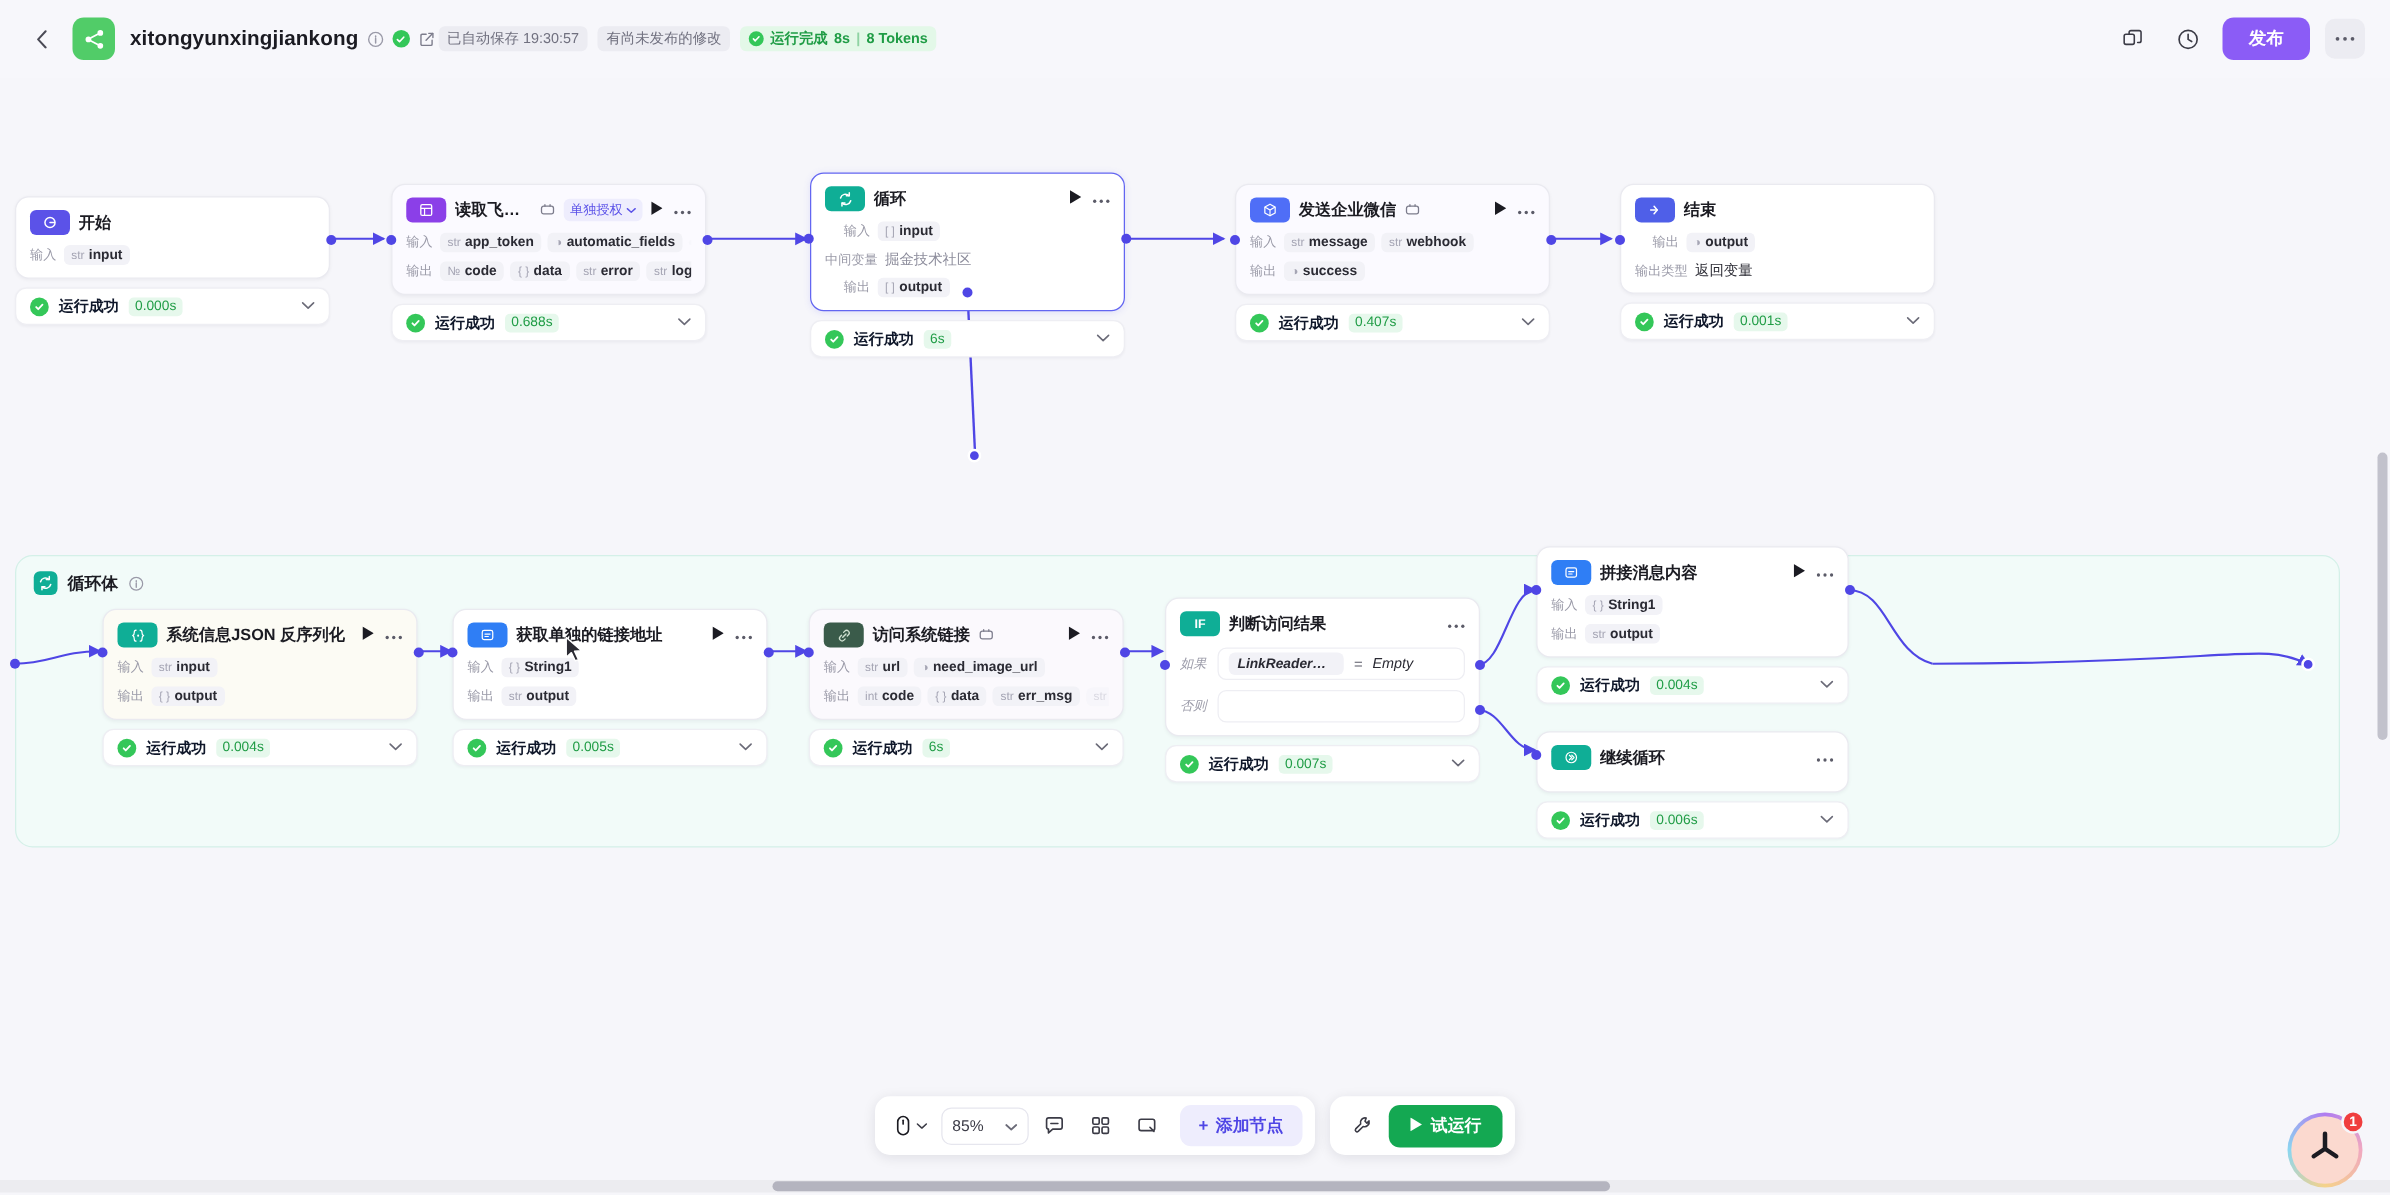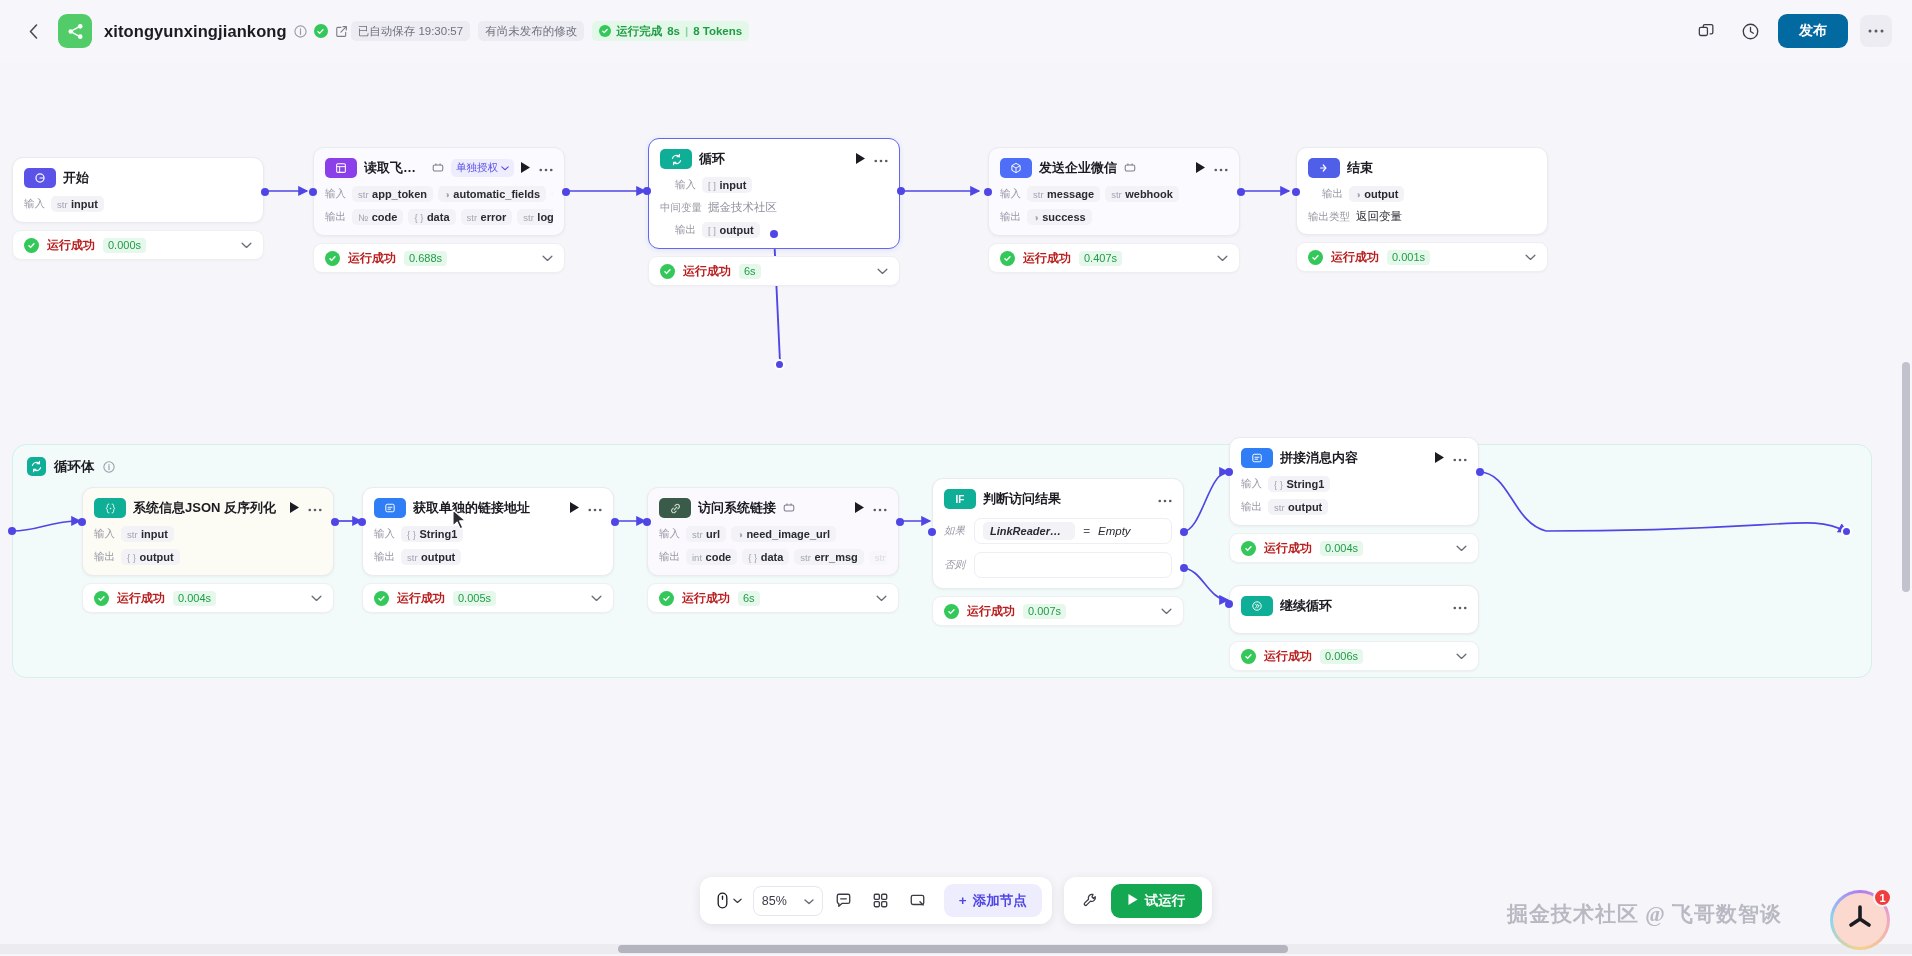--- a/index.html
+++ b/index.html
@@ -49,21 +49,21 @@
     width:12px; height:12px; border-radius:50%; background:#34c759;
     display:flex;align-items:center;justify-content:center;
   }
   .chip.run .dot svg { width:8px; height:8px; }
   .hdr-right { margin-left: auto; display:flex; align-items:center; gap: 12px; }
   .hdr-icon {
     width: 32px; height: 32px; display:flex; align-items:center; justify-content:center;
     color:#3b3b46; cursor:pointer; border-radius:7px;
   }
   .publish-btn {
-    background:#0369a1; color:#fff; font-size:14px; font-weight:700;
+    background:#8b5cf6; color:#fff; font-size:14px; font-weight:700;
     border-radius:9px; padding: 8px 21px; cursor:pointer; border:none;
     font-family: inherit;
   }
   .more-btn {
     width:32px; height:32px; border-radius:8px; background:#ececf2;
     display:flex;align-items:center;justify-content:center; color:#5b5b68;
     font-size:15px; cursor:pointer; letter-spacing:1px;
   }
 
   
@@ -137,21 +137,21 @@
   
   .status-bar {
     margin-top:7px; background:#fff; border:1px solid #eeeef3; border-radius:9px;
     height:30px; display:flex; align-items:center; padding:0 11px; gap:8px;
     box-shadow: 0 1px 2px rgba(20,20,40,.04);
     cursor:pointer;
   }
   .st-dot { width:15px;height:15px;border-radius:50%;background:#34c759;flex:0 0 auto;
     display:flex;align-items:center;justify-content:center; }
   .st-dot svg { width:9px;height:9px; }
-  .st-txt { font-size:12px; color:#b91c1c; font-weight:600; }
+  .st-txt { font-size:12px; color:#0f172a; font-weight:600; }
   .st-time { font-size:11px; color:#1f9c45; background:#e6f8ec; border-radius:4px; padding:1.5px 5px; }
   .st-chev { margin-left:auto; color:#6b6b78; font-size:10px; }
 
   
   .port {
     position:absolute; width:8px; height:8px; border-radius:50%; background:#4f46e5;
     z-index:6;
   }
   .port.big { width:11px; height:11px; border:2px solid #fff; }
 
@@ -1043,21 +1043,20 @@
             </svg></span>
         <span>试运行</span>
       </div>
     </div>
   </div>
 
   <div class="hscroll">
     <div class="thumb"></div>
   </div>
 
-  <div class="watermark">掘金技术社区 @ 飞哥数智谈</div>
   <div class="wm-avatar">
     <div class="wm-ring">
       <div class="wm-inner">
         <svg width="34" height="34" viewBox="0 0 34 34" fill="none">
             <path d="M17 4v12M17 16l-9 6M17 16l9 6" stroke="#1b1b22" stroke-width="3.6" stroke-linecap="round"></path>
           </svg>
       </div>
     </div>
     <div class="wm-badge">1</div>
   </div>

